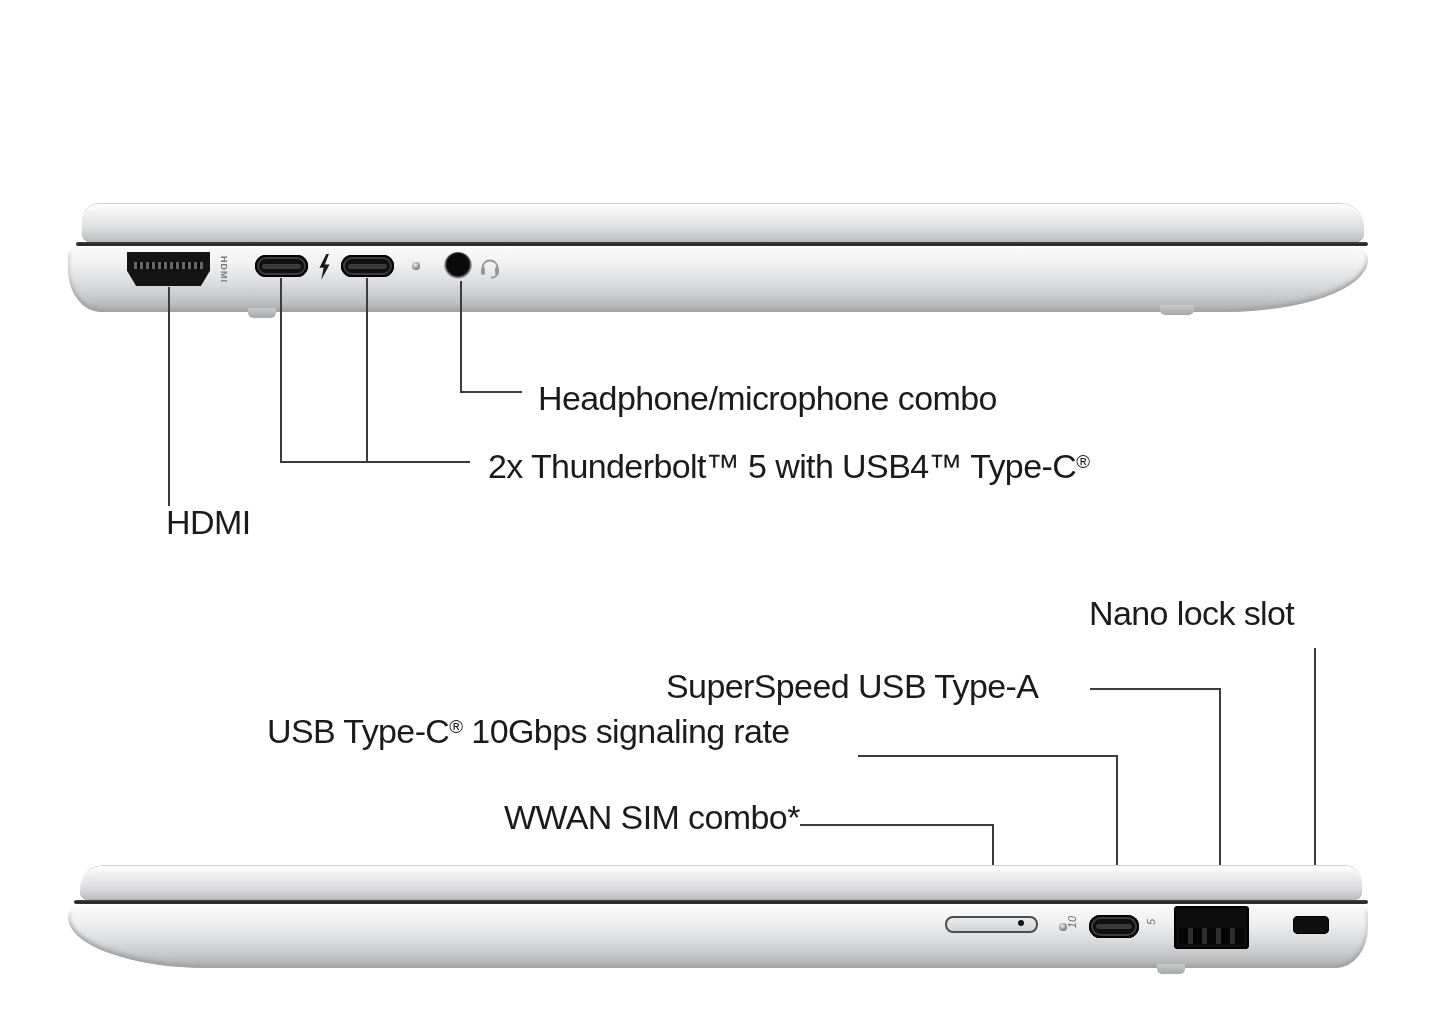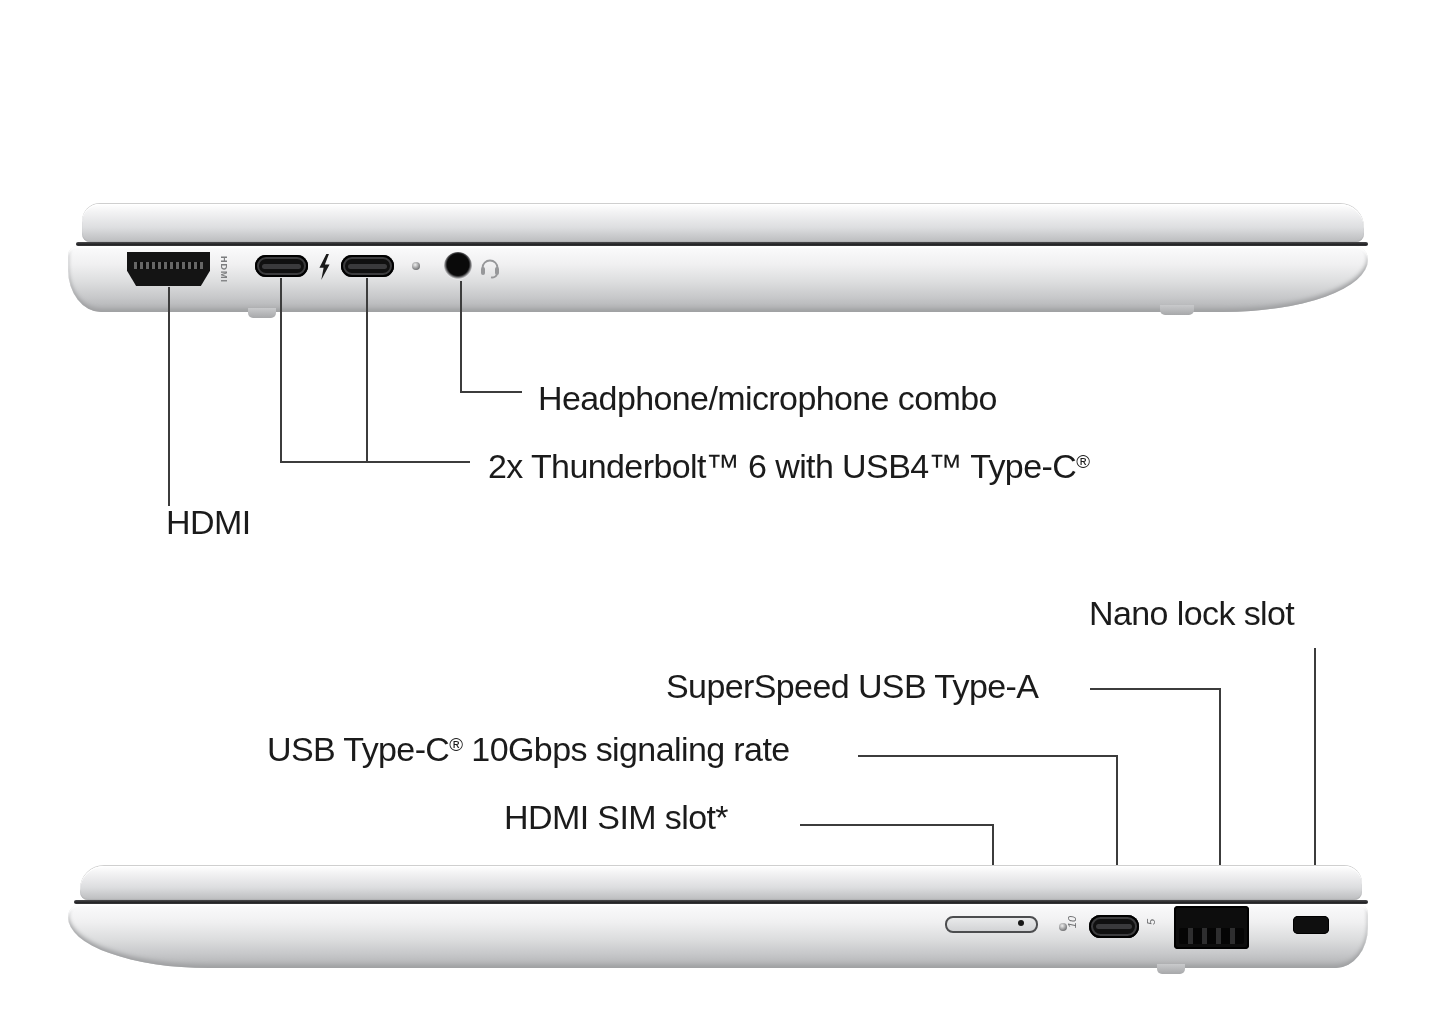--- a/index.html
+++ b/index.html
@@ -104,27 +104,27 @@
   </div>
 
   <div class="line vline" style="left:168px;top:287px;height:219px;"></div>
   <div class="line vline" style="left:280px;top:278px;height:185px;"></div>
   <div class="line vline" style="left:366px;top:278px;height:185px;"></div>
   <div class="line hline" style="left:280px;top:461px;width:190px;"></div>
   <div class="line vline" style="left:460px;top:281px;height:112px;"></div>
   <div class="line hline" style="left:460px;top:391px;width:62px;"></div>
 
   <div class="callout-label" style="left:538px;top:378px;text-align:right;">Headphone/microphone combo</div>
-  <div class="callout-label" style="left:488px;top:446px;"><span>2x Thunderbolt™ 6 with USB4™ Type-C</span><span class="sup">®</span></div>
+  <div class="callout-label" style="left:488px;top:446px;"><span>2x Thunderbolt™ 5 with USB4™ Type-C</span><span class="sup">®</span></div>
   <div class="callout-label" style="left:166px;top:502px;">HDMI</div>
 
   <div class="callout-label" style="left:666px;top:666px;">SuperSpeed USB Type-A</div>
   <div class="callout-label" style="left:1089px;top:593px;">Nano lock slot</div>
-  <div class="callout-label" style="left:267px;top:729px;"><span>USB Type-C</span><span class="sup">®</span><span> 10Gbps signaling rate</span></div>
-  <div class="callout-label" style="left:504px;top:797px;">HDMI SIM slot*</div>
+  <div class="callout-label" style="left:267px;top:711px;"><span>USB Type-C</span><span class="sup">®</span><span> 10Gbps signaling rate</span></div>
+  <div class="callout-label" style="left:504px;top:797px;">WWAN SIM combo*</div>
 
   <div class="line vline" style="left:1314px;top:648px;height:268px;"></div>
   <div class="line hline" style="left:1090px;top:688px;width:131px;"></div>
   <div class="line vline" style="left:1219px;top:688px;height:220px;"></div>
   <div class="line hline" style="left:858px;top:755px;width:260px;"></div>
   <div class="line vline" style="left:1116px;top:755px;height:160px;"></div>
   <div class="line hline" style="left:800px;top:824px;width:194px;"></div>
   <div class="line vline" style="left:992px;top:824px;height:92px;"></div>
 
   <div class="laptop" style="left:68px;top:866px;width:1300px;height:114px;">

